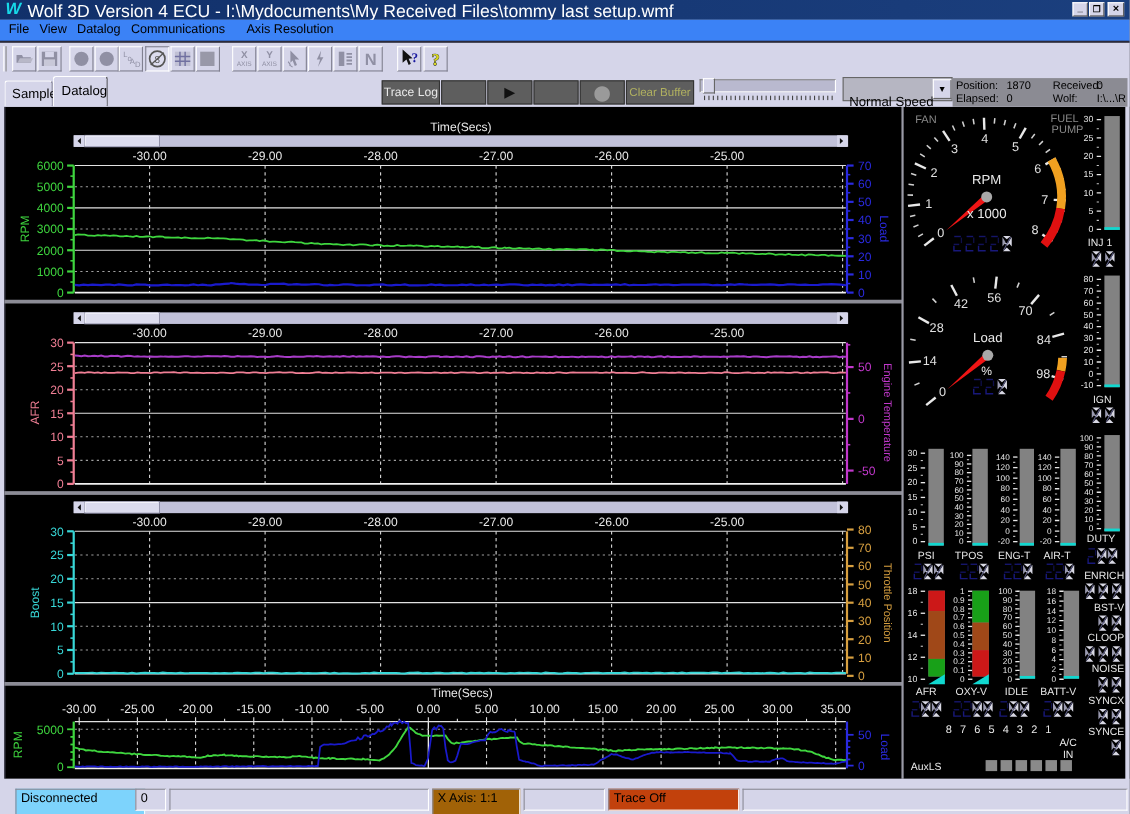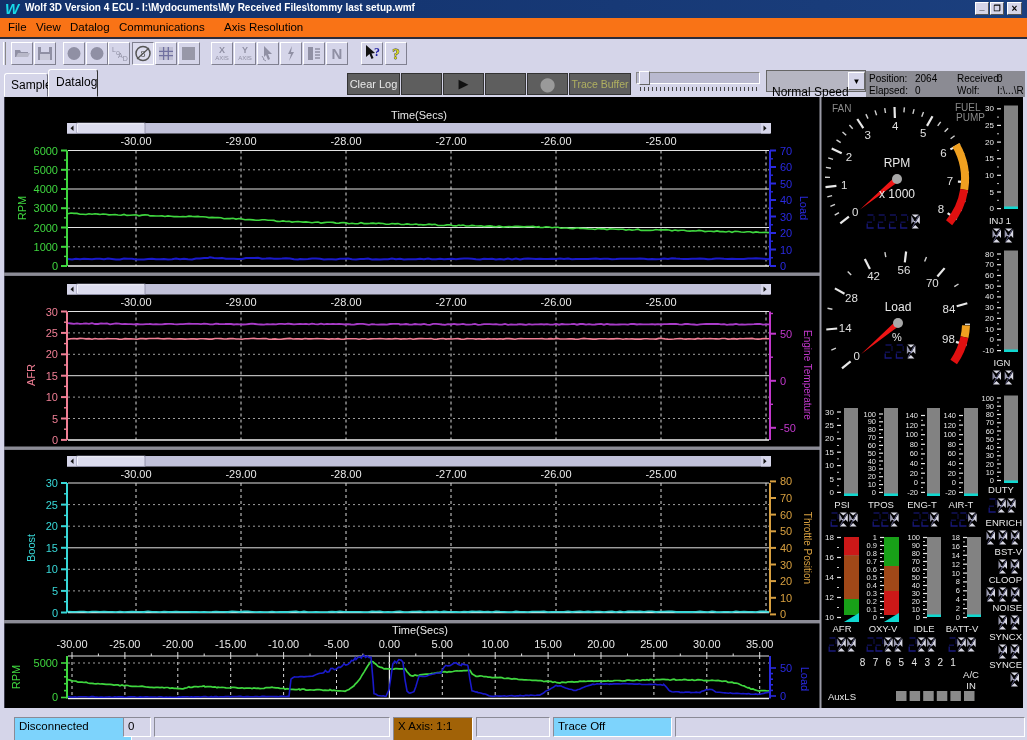--- a/index.html
+++ b/index.html
@@ -807,27 +807,27 @@
 <rect x="896.0" y="691.0" width="10.5" height="10.0" fill="#8a8a8a"></rect>
 <rect x="909.6" y="691.0" width="10.5" height="10.0" fill="#8a8a8a"></rect>
 <rect x="923.2" y="691.0" width="10.5" height="10.0" fill="#8a8a8a"></rect>
 <rect x="936.8" y="691.0" width="10.5" height="10.0" fill="#8a8a8a"></rect>
 <rect x="950.4" y="691.0" width="10.5" height="10.0" fill="#8a8a8a"></rect>
 <rect x="964.0" y="691.0" width="10.5" height="10.0" fill="#8a8a8a"></rect>
 </svg>
 
 <div class="abs" style="left:0;top:0;width:1027px;height:18px;background:linear-gradient(90deg,#11306a,#1b3f7e);z-index:10">
   <span class="abs" style="left:5px;top:0px;color:#17d8e8;font-weight:bold;font-style:italic;font-size:15px">W</span>
-  <span class="abs" style="left:25px;top:2px;color:#fff;font-weight:bold;font-size:10px">Wolf 3D Version 4 ECU - I:\Mydocuments\My Received Files\tommy last setup.wmf</span>
+  <span class="abs" style="left:25px;top:2px;color:#fff;font-weight:normal;font-size:16px">Wolf 3D Version 4 ECU - I:\Mydocuments\My Received Files\tommy last setup.wmf</span>
   <span class="abs wbtn" style="left:975px;top:2px;width:14px;height:13px;background:#d5d5e9;border:1px solid;border-color:#fff #555 #555 #fff;font-size:9px;text-align:center;line-height:9px;font-weight:bold">_</span>
   <span class="abs wbtn" style="left:990px;top:2px;width:14px;height:13px;background:#d5d5e9;border:1px solid;border-color:#fff #555 #555 #fff;font-size:8px;text-align:center;line-height:12px;font-weight:bold">❐</span>
   <span class="abs wbtn" style="left:1007px;top:2px;width:15px;height:13px;background:#d5d5e9;border:1px solid;border-color:#fff #555 #555 #fff;font-size:10px;text-align:center;line-height:12px;font-weight:bold">×</span>
 </div>
 
-<div class="abs" style="left:0;top:18px;width:1027px;height:20px;background:#f97316;z-index:10;font-size:11.5px;color:#000">
+<div class="abs" style="left:0;top:18px;width:1027px;height:20px;background:#3b82f6;z-index:10;font-size:11.5px;color:#000">
   <span class="abs" style="left:8px;top:3px">File</span>
   <span class="abs" style="left:36px;top:3px">View</span>
   <span class="abs" style="left:70px;top:3px">Datalog</span>
   <span class="abs" style="left:119px;top:3px">Communications</span>
   <span class="abs" style="left:224px;top:3px">Axis Resolution</span>
   <span class="abs" style="left:293px;top:21px">Help</span>
   <div class="abs" style="left:0;top:19px;width:1027px;height:1.5px;background:#2a2a3a"></div>
 </div>
 
 <div class="abs" style="left:0;top:39px;width:1027px;height:29px;background:#d5d5e9;z-index:10" id="toolbar">
@@ -894,26 +894,26 @@
     <div class="abs" style="left:3px;top:3px;width:3px;height:23px;border-left:1.5px solid #fff;border-right:1.5px solid #888"></div>
   </div>
 
 <div class="abs" style="left:0;top:68px;width:1027px;height:29px;background:#d5d5e9;z-index:10">
     <div class="abs" style="left:4px;top:5px;width:44px;height:24px;background:#d5d5e9;border:1px solid;border-color:#fff #707080 transparent #fff;border-radius:3px 3px 0 0">
       <span class="abs" style="left:6px;top:4px;font-size:12px">Samples</span>
     </div>
     <div class="abs" style="left:48px;top:1px;width:50px;height:28px;background:#d5d5e9;border:1px solid;border-color:#fff #333 transparent #fff;border-radius:3px 3px 0 0">
       <span class="abs" style="left:7px;top:5px;font-size:12px">Datalog</span>
     </div>
-    <div class="abs" style="left:347px;top:5px;width:53px;height:22px;background:#5e5e5e;border:1px solid #333;color:#e8e8e8;font-size:11px;text-align:center;line-height:20px">Clear Log</div>
+    <div class="abs" style="left:347px;top:5px;width:53px;height:22px;background:#5e5e5e;border:1px solid #333;color:#e8e8e8;font-size:11px;text-align:center;line-height:20px">Trace Log</div>
     <div class="abs" style="left:401px;top:5px;width:41px;height:22px;background:#5e5e5e;border:1px solid #333;color:#e8e8e8;font-size:11px;text-align:center;line-height:20px"></div>
     <div class="abs" style="left:443px;top:5px;width:41px;height:22px;background:#5e5e5e;border:1px solid #333;color:#e8e8e8;font-size:11px;text-align:center;line-height:20px"><span style="color:#111;font-size:13px">▶</span></div>
     <div class="abs" style="left:485px;top:5px;width:41px;height:22px;background:#5e5e5e;border:1px solid #333;color:#e8e8e8;font-size:11px;text-align:center;line-height:20px"></div>
     <div class="abs" style="left:527px;top:5px;width:41px;height:22px;background:#5e5e5e;border:1px solid #333;color:#e8e8e8;font-size:11px;text-align:center;line-height:20px"><span style="color:#9a9a9a;font-size:14px">⬤</span></div>
-    <div class="abs" style="left:569px;top:5px;width:62px;height:22px;background:#5e5e5e;border:1px solid #333;color:#e8e8e8;font-size:11px;text-align:center;line-height:20px"><span style="color:#b0b060;font-size:10.5px">Trace Buffer</span></div>
+    <div class="abs" style="left:569px;top:5px;width:62px;height:22px;background:#5e5e5e;border:1px solid #333;color:#e8e8e8;font-size:11px;text-align:center;line-height:20px"><span style="color:#b0b060;font-size:10.5px">Clear Buffer</span></div>
     <div class="abs" style="left:636px;top:4px;width:124px;height:12px;background:#b9b9cf;border:1px solid;border-color:#888 #fff #fff #888"></div>
     <div class="abs" style="left:639px;top:3px;width:11px;height:14px;background:#d5d5e9;border:1px solid;border-color:#fff #666 #666 #fff"></div>
     <span class="abs" style="left:640px;top:19px;width:1px;height:3.5px;background:#444"></span>
     <span class="abs" style="left:644px;top:19px;width:1px;height:3.5px;background:#444"></span>
     <span class="abs" style="left:648px;top:19px;width:1px;height:3.5px;background:#444"></span>
     <span class="abs" style="left:652px;top:19px;width:1px;height:3.5px;background:#444"></span>
     <span class="abs" style="left:656px;top:19px;width:1px;height:3.5px;background:#444"></span>
     <span class="abs" style="left:660px;top:19px;width:1px;height:3.5px;background:#444"></span>
     <span class="abs" style="left:664px;top:19px;width:1px;height:3.5px;background:#444"></span>
     <span class="abs" style="left:668px;top:19px;width:1px;height:3.5px;background:#444"></span>
@@ -938,21 +938,21 @@
     <span class="abs" style="left:744px;top:19px;width:1px;height:3.5px;background:#444"></span>
     <span class="abs" style="left:748px;top:19px;width:1px;height:3.5px;background:#444"></span>
     <span class="abs" style="left:752px;top:19px;width:1px;height:3.5px;background:#444"></span>
     <span class="abs" style="left:756px;top:19px;width:1px;height:3.5px;background:#444"></span>
     <div class="abs" style="left:766px;top:2px;width:100px;height:22px;background:#b6b6c2;border:1px solid #666">
       <span class="abs" style="left:5px;top:14px;font-size:12px;color:#000">Normal Speed</span>
       <span class="abs" style="left:81px;top:1px;width:17px;height:18px;background:#d5d5e9;border:1px solid;border-color:#fff #666 #666 #fff;text-align:center;font-size:8px;line-height:18px">▼</span>
     </div>
     <div class="abs" style="left:866px;top:3px;width:159px;height:26px;background:#8b8b93;font-size:10px;color:#000">
 <span class="abs" style="left:3px;top:2px">Position:</span>
-      <span class="abs" style="left:49px;top:2px">2064</span>
+      <span class="abs" style="left:49px;top:2px">1870</span>
 <span class="abs" style="left:91px;top:2px">Received:</span>
       <span class="abs" style="left:131px;top:2px">0</span>
 <span class="abs" style="left:3px;top:14px">Elapsed:</span>
       <span class="abs" style="left:49px;top:14px">0</span>
 <span class="abs" style="left:91px;top:14px">Wolf:</span>
       <span class="abs" style="left:131px;top:14px">I:\...\R</span>
 </div>
   </div>
 
 <div class="abs" style="left:0;top:708px;width:1027px;height:32px;background:#d5d5e9;z-index:10">
@@ -964,18 +964,18 @@
     </div>
     <div class="abs" style="left:154px;top:9px;width:236px;height:20px;background:#d5d5e9;border:1px solid;border-color:#8a8a96 #fff #fff #8a8a96;font-size:11.5px;color:#000">
       <span class="abs" style="left:4px;top:2px;white-space:nowrap"></span>
     </div>
     <div class="abs" style="left:393px;top:9px;width:80px;height:32px;background:#a16207;border:1px solid;border-color:#8a8a96 #fff #fff #8a8a96;font-size:11.5px;color:#000">
       <span class="abs" style="left:4px;top:2px;white-space:nowrap">X Axis: 1:1</span>
     </div>
     <div class="abs" style="left:476px;top:9px;width:74px;height:20px;background:#d5d5e9;border:1px solid;border-color:#8a8a96 #fff #fff #8a8a96;font-size:11.5px;color:#000">
       <span class="abs" style="left:4px;top:2px;white-space:nowrap"></span>
     </div>
-    <div class="abs" style="left:553px;top:9px;width:119px;height:20px;background:#7dd3fc;border:1px solid;border-color:#8a8a96 #fff #fff #8a8a96;font-size:11.5px;color:#000">
+    <div class="abs" style="left:553px;top:9px;width:119px;height:20px;background:#c2410c;border:1px solid;border-color:#8a8a96 #fff #fff #8a8a96;font-size:11.5px;color:#000">
       <span class="abs" style="left:4px;top:2px;white-space:nowrap">Trace Off</span>
     </div>
     <div class="abs" style="left:675px;top:9px;width:350px;height:20px;background:#d5d5e9;border:1px solid;border-color:#8a8a96 #fff #fff #8a8a96;font-size:11.5px;color:#000">
       <span class="abs" style="left:4px;top:2px;white-space:nowrap"></span>
     </div>
   </div>
 </body></html>

